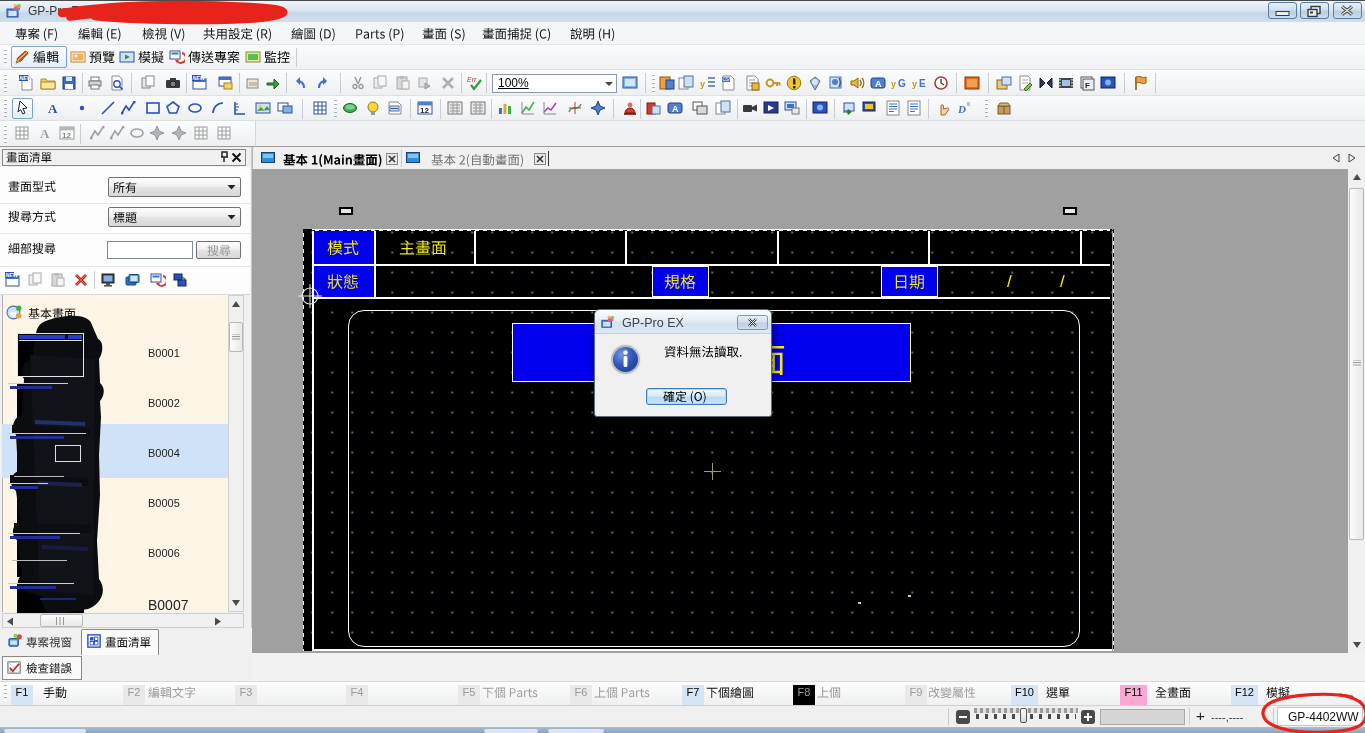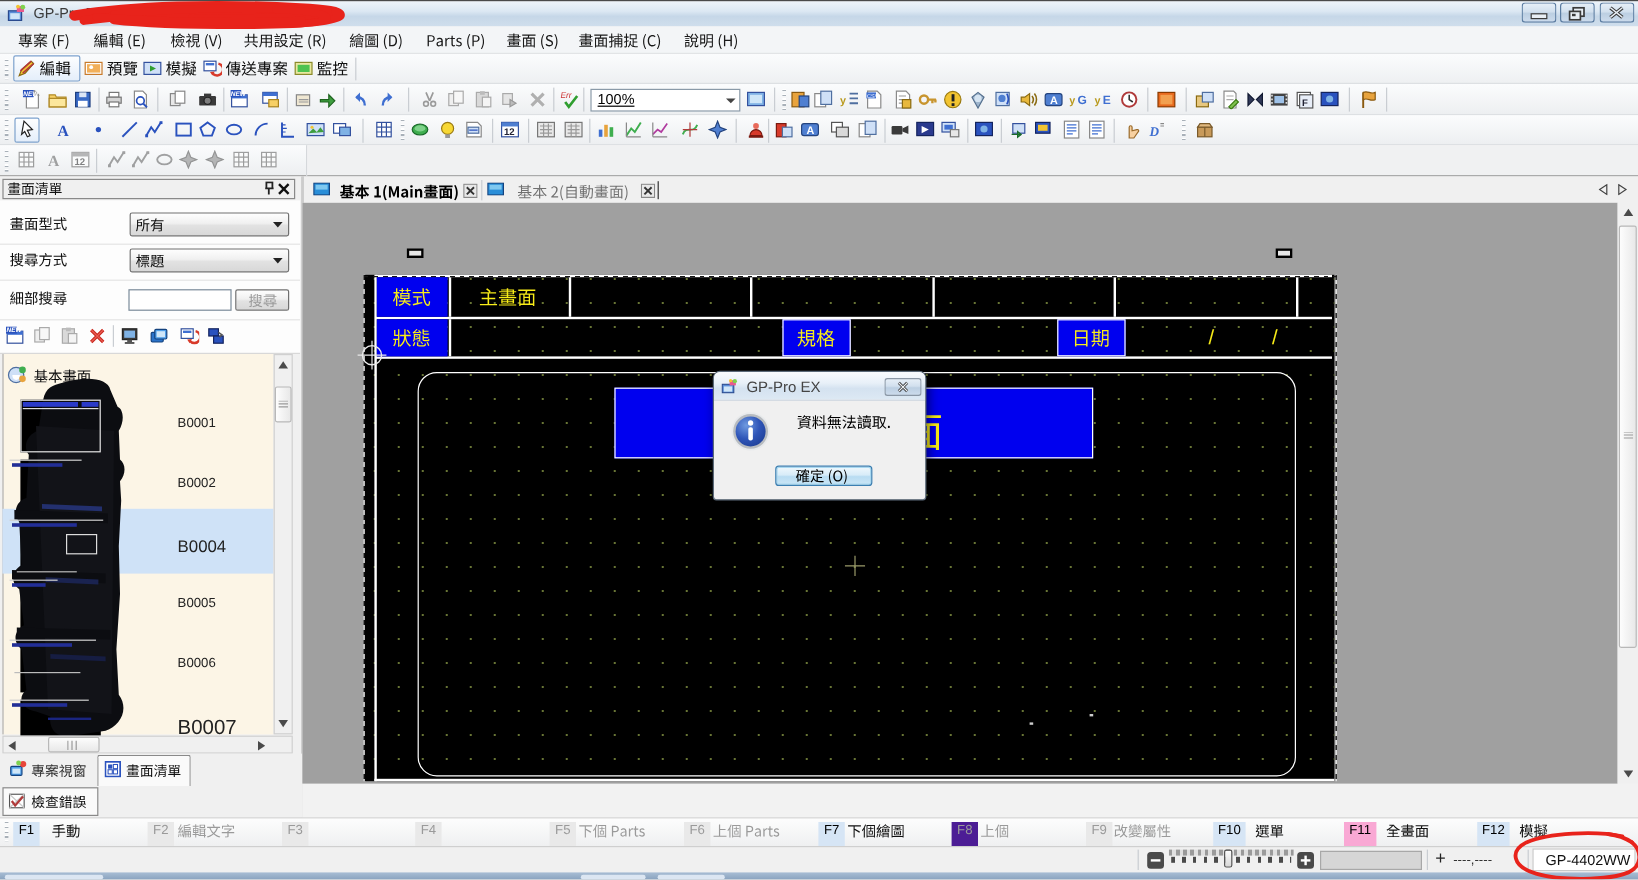--- a/index.html
+++ b/index.html
@@ -647,27 +647,27 @@
     </svg>
 <svg class="t" style="left:28.0px;top:307.0px;" width="50.0" height="13.7" viewBox="0 -11.0 50.0 13.7">
       <path d="M8.2 -10.1V-8.9H3.8V-10.1H2.9V-8.9H1.1V-8.2H2.9V-4.3H0.6V-3.5H3.2C2.5 -2.7 1.4 -1.9 0.4 -1.5C0.6 -1.4 0.9 -1.1 1 -0.8C2.2 -1.4 3.4 -2.4 4.2 -3.5H7.9C8.7 -2.5 9.9 -1.5 11 -1C11.1 -1.2 11.4 -1.5 11.6 -1.7C10.6 -2.1 9.6 -2.7 8.9 -3.5H11.5V-4.3H9.1V-8.2H10.9V-8.9H9.1V-10.1ZM3.8 -8.2H8.2V-7.4H3.8ZM5.5 -3.2V-2.1H3.1V-1.4H5.5V-0.1H1.5V0.6H10.6V-0.1H6.4V-1.4H9V-2.1H6.4V-3.2ZM3.8 -6.7H8.2V-5.8H3.8ZM3.8 -5.2H8.2V-4.3H3.8Z M17.5 -10.1V-7.5H12.8V-6.6H16.4C15.5 -4.6 14 -2.7 12.4 -1.7C12.7 -1.5 13 -1.2 13.1 -0.9C14.8 -2.1 16.4 -4.3 17.3 -6.6H17.5V-2.2H14.7V-1.3H17.5V1H18.5V-1.3H21.3V-2.2H18.5V-6.6H18.6C19.5 -4.3 21.1 -2.1 22.9 -1C23 -1.2 23.4 -1.6 23.6 -1.8C21.9 -2.7 20.4 -4.6 19.5 -6.6H23.2V-7.5H18.5V-10.1Z M24.6 -0V0.6H35.4V-0ZM26 -3.4V-0.6H34.1V-3.4ZM26.9 -1.8H29.5V-1.1H26.9ZM30.4 -1.8H33.2V-1.1H30.4ZM26.9 -2.9H29.5V-2.3H26.9ZM30.4 -2.9H33.2V-2.3H30.4ZM33.2 -7.6V-6.9H30.4V-7.6ZM29.5 -10.1V-9.3H25.9V-8.8H29.5V-8.2H24.6V-7.6H29.5V-6.9H25.8V-6.4H29.5V-5.8H25.5V-5.2H29.5V-4.6H24.6V-3.9H35.4V-4.6H30.4V-5.2H34.5V-5.8H30.4V-6.4H34.1V-7.6H35.4V-8.2H34.1V-9.3H30.4V-10.1ZM33.2 -8.2H30.4V-8.8H33.2Z M40.7 -4H43.2V-2.7H40.7ZM40.7 -4.7V-6.1H43.2V-4.7ZM40.7 -1.9H43.2V-0.5H40.7ZM36.7 -9.3V-8.4H41.3C41.2 -7.9 41.1 -7.4 41 -6.9H37.2V1H38.1V0.3H45.8V1H46.8V-6.9H41.9L42.4 -8.4H47.3V-9.3ZM38.1 -0.5V-6.1H39.8V-0.5ZM45.8 -0.5H44V-6.1H45.8Z" fill="#111"></path>
     </svg>
 <div class="abs" style="left:2px;top:424px;width:226px;height:54px;background:#cfe2f7"></div>
 <div class="abs" style="left:17px;top:333px;width:67px;height:44px;background:#000"></div>
 <div class="abs" style="left:148px;top:347px;font-size:11px;color:#222;white-space:nowrap;">B0001</div>
 <div class="abs" style="left:17px;top:383px;width:67px;height:44px;background:#000"></div>
 <div class="abs" style="left:148px;top:397px;font-size:11px;color:#222;white-space:nowrap;">B0002</div>
 <div class="abs" style="left:17px;top:433px;width:67px;height:44px;background:#000"></div>
-<div class="abs" style="left:148px;top:447px;font-size:14px;color:#222;white-space:nowrap;">B0004</div>
+<div class="abs" style="left:148px;top:447px;font-size:11px;color:#222;white-space:nowrap;">B0004</div>
 <div class="abs" style="left:17px;top:483px;width:67px;height:44px;background:#000"></div>
 <div class="abs" style="left:148px;top:497px;font-size:11px;color:#222;white-space:nowrap;">B0005</div>
 <div class="abs" style="left:17px;top:533px;width:67px;height:44px;background:#000"></div>
 <div class="abs" style="left:148px;top:547px;font-size:11px;color:#222;white-space:nowrap;">B0006</div>
 <div class="abs" style="left:17px;top:583px;width:67px;height:44px;background:#000"></div>
-<div class="abs" style="left:148px;top:597px;font-size:17px;color:#222;white-space:nowrap;">B0007</div>
+<div class="abs" style="left:148px;top:597px;font-size:14px;color:#222;white-space:nowrap;">B0007</div>
 <svg class="abs" style="left:0px;top:295px" width="228" height="330" viewBox="0 0 228 330">
 <path d="M52 24 C72 18 90 20 92 30 L98 44 C103 46 104 56 99 64 L100 88 C105 92 105 100 100 106 L101 122 L99 160 L100 200 L97 246 L99 284 C108 296 100 310 88 314 L62 318 C50 322 40 314 42 302 L30 298 C18 296 14 286 22 280 L18 246 C10 240 12 230 20 226 L16 196 C8 190 10 180 18 176 L16 140 C10 132 14 122 22 120 L24 84 C18 76 24 66 32 64 L36 38 C38 28 44 26 52 24 Z" fill="#0c0d11"></path>
 <path d="M30 60 L95 64 L93 300 L40 296 Z" fill="#121318"></path>
 <path d="M12 130 L90 133 L90 141 L12 138 Z" fill="#0c0d11"></path>
 <path d="M10 180 L88 183 L88 191 L10 188 Z" fill="#0c0d11"></path>
 <path d="M14 228 L92 230 L92 238 L14 236 Z" fill="#0c0d11"></path>
 <path d="M35 125 L85 127 L85 131 L35 129 Z" fill="#23306e"></path>
 <path d="M38 186 L82 188 L82 192 L38 190 Z" fill="#1a2350"></path>
 <path d="M42 250 L88 252 L88 256 L42 254 Z" fill="#161d42"></path>
 </svg>
@@ -893,21 +893,21 @@
       <path d="M0.7 -9.2V-8.3H5.3V0.9H6.2V-5.4C7.6 -4.7 9.2 -3.7 10.1 -3L10.7 -3.8C9.7 -4.5 7.8 -5.6 6.4 -6.3L6.2 -6.1V-8.3H11.4V-9.2Z M18.6 -4.1H20.7V-2.2H18.6ZM16.1 -9.4V0.9H16.9V0.2H22.3V0.9H23.1V-9.4ZM16.9 -0.6V-8.6H22.3V-0.6ZM17.9 -4.8V-1.6H21.4V-4.8H20V-6.1H21.9V-6.8H20V-8.2H19.2V-6.8H17.4V-6.1H19.2V-4.8ZM14.9 -10C14.3 -8.2 13.3 -6.4 12.2 -5.2C12.4 -5 12.6 -4.5 12.7 -4.3C13.1 -4.8 13.5 -5.3 13.8 -5.9V1H14.7V-7.4C15.1 -8.2 15.4 -9 15.7 -9.8Z M27.9 0H29V-3.5H30.5C32.4 -3.5 33.7 -4.4 33.7 -6.2C33.7 -8.1 32.4 -8.8 30.4 -8.8H27.9ZM29 -4.4V-7.9H30.3C31.8 -7.9 32.6 -7.5 32.6 -6.2C32.6 -5 31.9 -4.4 30.3 -4.4Z M36.9 0.2C37.7 0.2 38.4 -0.3 39 -0.8H39.1L39.2 0H40.1V-4C40.1 -5.6 39.4 -6.7 37.8 -6.7C36.8 -6.7 35.9 -6.2 35.3 -5.8L35.7 -5.1C36.2 -5.4 36.9 -5.8 37.6 -5.8C38.7 -5.8 39 -5 39 -4.1C36.2 -3.8 35 -3.1 35 -1.7C35 -0.5 35.8 0.2 36.9 0.2ZM37.2 -0.7C36.6 -0.7 36 -1 36 -1.8C36 -2.6 36.8 -3.1 39 -3.4V-1.6C38.4 -1 37.8 -0.7 37.2 -0.7Z M42.1 0H43.2V-4.2C43.7 -5.3 44.3 -5.7 44.9 -5.7C45.2 -5.7 45.3 -5.7 45.5 -5.6L45.7 -6.5C45.5 -6.6 45.3 -6.7 45 -6.7C44.3 -6.7 43.6 -6.2 43.2 -5.3H43.2L43 -6.5H42.1Z M48.8 0.2C49.2 0.2 49.7 0 50.1 -0.1L49.8 -0.9C49.6 -0.8 49.3 -0.7 49.1 -0.7C48.3 -0.7 48.1 -1.2 48.1 -2V-5.6H49.9V-6.5H48.1V-8.4H47.2L47.1 -6.5L46 -6.5V-5.6H47V-2C47 -0.7 47.5 0.2 48.8 0.2Z M53 0.2C54.6 0.2 55.4 -0.7 55.4 -1.8C55.4 -3 54.4 -3.4 53.4 -3.8C52.7 -4 52 -4.3 52 -4.9C52 -5.4 52.4 -5.8 53.2 -5.8C53.8 -5.8 54.3 -5.6 54.7 -5.3L55.2 -5.9C54.7 -6.3 54 -6.7 53.2 -6.7C51.8 -6.7 51 -5.9 51 -4.8C51 -3.7 51.9 -3.3 52.9 -3C53.6 -2.7 54.3 -2.4 54.3 -1.7C54.3 -1.2 53.9 -0.7 53.1 -0.7C52.3 -0.7 51.7 -1 51.1 -1.5L50.6 -0.7C51.2 -0.2 52.1 0.2 53 0.2Z" fill="#9a9a9a"></path>
     </svg>
 <div class="fbox" style="left:570px;top:685px;width:22px;background:#e9e9e9;color:#9a9a9a">F6</div>
 <svg class="t" style="left:594.0px;top:686.0px;" width="57.8" height="13.7" viewBox="0 -11.0 57.8 13.7">
       <path d="M5.1 -9.9V-0.5H0.6V0.4H11.4V-0.5H6.1V-5.3H10.6V-6.2H6.1V-9.9Z M18.6 -4.1H20.7V-2.2H18.6ZM16.1 -9.4V0.9H16.9V0.2H22.3V0.9H23.1V-9.4ZM16.9 -0.6V-8.6H22.3V-0.6ZM17.9 -4.8V-1.6H21.4V-4.8H20V-6.1H21.9V-6.8H20V-8.2H19.2V-6.8H17.4V-6.1H19.2V-4.8ZM14.9 -10C14.3 -8.2 13.3 -6.4 12.2 -5.2C12.4 -5 12.6 -4.5 12.7 -4.3C13.1 -4.8 13.5 -5.3 13.8 -5.9V1H14.7V-7.4C15.1 -8.2 15.4 -9 15.7 -9.8Z M27.9 0H29V-3.5H30.5C32.4 -3.5 33.7 -4.4 33.7 -6.2C33.7 -8.1 32.4 -8.8 30.4 -8.8H27.9ZM29 -4.4V-7.9H30.3C31.8 -7.9 32.6 -7.5 32.6 -6.2C32.6 -5 31.9 -4.4 30.3 -4.4Z M36.9 0.2C37.7 0.2 38.4 -0.3 39 -0.8H39.1L39.2 0H40.1V-4C40.1 -5.6 39.4 -6.7 37.8 -6.7C36.8 -6.7 35.9 -6.2 35.3 -5.8L35.7 -5.1C36.2 -5.4 36.9 -5.8 37.6 -5.8C38.7 -5.8 39 -5 39 -4.1C36.2 -3.8 35 -3.1 35 -1.7C35 -0.5 35.8 0.2 36.9 0.2ZM37.2 -0.7C36.6 -0.7 36 -1 36 -1.8C36 -2.6 36.8 -3.1 39 -3.4V-1.6C38.4 -1 37.8 -0.7 37.2 -0.7Z M42.1 0H43.2V-4.2C43.7 -5.3 44.3 -5.7 44.9 -5.7C45.2 -5.7 45.3 -5.7 45.5 -5.6L45.7 -6.5C45.5 -6.6 45.3 -6.7 45 -6.7C44.3 -6.7 43.6 -6.2 43.2 -5.3H43.2L43 -6.5H42.1Z M48.8 0.2C49.2 0.2 49.7 0 50.1 -0.1L49.8 -0.9C49.6 -0.8 49.3 -0.7 49.1 -0.7C48.3 -0.7 48.1 -1.2 48.1 -2V-5.6H49.9V-6.5H48.1V-8.4H47.2L47.1 -6.5L46 -6.5V-5.6H47V-2C47 -0.7 47.5 0.2 48.8 0.2Z M53 0.2C54.6 0.2 55.4 -0.7 55.4 -1.8C55.4 -3 54.4 -3.4 53.4 -3.8C52.7 -4 52 -4.3 52 -4.9C52 -5.4 52.4 -5.8 53.2 -5.8C53.8 -5.8 54.3 -5.6 54.7 -5.3L55.2 -5.9C54.7 -6.3 54 -6.7 53.2 -6.7C51.8 -6.7 51 -5.9 51 -4.8C51 -3.7 51.9 -3.3 52.9 -3C53.6 -2.7 54.3 -2.4 54.3 -1.7C54.3 -1.2 53.9 -0.7 53.1 -0.7C52.3 -0.7 51.7 -1 51.1 -1.5L50.6 -0.7C51.2 -0.2 52.1 0.2 53 0.2Z" fill="#9a9a9a"></path>
     </svg>
 <div class="fbox" style="left:682px;top:685px;width:22px;background:#d6e5f5;color:#000">F7</div>
 <svg class="t" style="left:706.0px;top:686.0px;" width="50.0" height="13.7" viewBox="0 -11.0 50.0 13.7">
       <path d="M0.7 -9.2V-8.3H5.3V0.9H6.2V-5.4C7.6 -4.7 9.2 -3.7 10.1 -3L10.7 -3.8C9.7 -4.5 7.8 -5.6 6.4 -6.3L6.2 -6.1V-8.3H11.4V-9.2Z M18.6 -4.1H20.7V-2.2H18.6ZM16.1 -9.4V0.9H16.9V0.2H22.3V0.9H23.1V-9.4ZM16.9 -0.6V-8.6H22.3V-0.6ZM17.9 -4.8V-1.6H21.4V-4.8H20V-6.1H21.9V-6.8H20V-8.2H19.2V-6.8H17.4V-6.1H19.2V-4.8ZM14.9 -10C14.3 -8.2 13.3 -6.4 12.2 -5.2C12.4 -5 12.6 -4.5 12.7 -4.3C13.1 -4.8 13.5 -5.3 13.8 -5.9V1H14.7V-7.4C15.1 -8.2 15.4 -9 15.7 -9.8Z M30.3 -7.7V-7.1H33.6V-7.7ZM29 -6.4V-3.4H35V-6.4ZM30.1 -5.4C30.3 -5 30.6 -4.6 30.6 -4.2L31.1 -4.5C31 -4.8 30.8 -5.2 30.6 -5.6ZM33.3 -5.6C33.2 -5.2 32.9 -4.7 32.7 -4.4L33.2 -4.2C33.3 -4.5 33.6 -4.9 33.8 -5.4ZM26.3 -2.3C26.4 -1.4 26.5 -0.2 26.6 0.6L27.2 0.5C27.2 -0.3 27 -1.5 26.9 -2.4ZM25 -2.4C24.9 -1.3 24.7 -0.2 24.4 0.6C24.6 0.7 25 0.8 25.1 0.9C25.4 0.1 25.6 -1.1 25.7 -2.2ZM27.4 -2.5C27.7 -1.7 28 -0.7 28.1 -0.1L28.7 -0.3C28.6 -0.9 28.3 -1.9 28 -2.7ZM30.2 -0.9H33.8V-0H30.2ZM30.2 -1.5V-2.2H33.8V-1.5ZM29.4 -2.9V1H30.2V0.6H33.8V0.9H34.6V-2.9ZM29.7 -5.8H31.6V-4H29.7ZM32.3 -5.8H34.2V-4H32.3ZM31.7 -10.2C31 -9.2 29.7 -8.2 28.4 -7.7L27.8 -8C27.6 -7.6 27.3 -7.1 27 -6.7L25.7 -6.5C26.4 -7.5 27 -8.6 27.6 -9.7L26.8 -10.1C26.3 -8.8 25.4 -7.4 25.1 -7.1C24.9 -6.7 24.6 -6.4 24.4 -6.4C24.5 -6.2 24.7 -5.8 24.7 -5.6C24.9 -5.7 25.2 -5.7 26.5 -5.9C26 -5.2 25.6 -4.7 25.4 -4.5C25 -4 24.8 -3.7 24.5 -3.7C24.6 -3.5 24.7 -3.1 24.8 -2.9C25 -3 25.4 -3.1 27.8 -3.4C27.9 -3.2 27.9 -2.9 27.9 -2.7L28.6 -2.9C28.5 -3.5 28.2 -4.6 27.9 -5.4L27.3 -5.3C27.4 -4.9 27.5 -4.5 27.6 -4.1L25.9 -3.9C26.8 -4.9 27.7 -6.1 28.4 -7.4C28.5 -7.2 28.7 -7.1 28.8 -6.9C29.8 -7.4 30.9 -8.2 31.8 -9.1C32.8 -8.2 33.9 -7.5 35.2 -7C35.3 -7.2 35.5 -7.5 35.7 -7.7C34.4 -8.1 33.2 -8.7 32.2 -9.6L32.5 -9.9Z M40.3 -7.7H43.6V-6.9H40.3ZM39.9 -4.2H44V-1.5H39.9ZM39.2 -4.8V-0.9H44.8V-4.8ZM41.3 -3.2H42.7V-2.5H41.3ZM40.7 -3.7V-2H43.3V-3.7ZM38.4 -5.8V-5.3H45.6V-5.8H42.3V-6.4H44.4V-8.3H39.6V-6.4H41.6V-5.8ZM37 -9.6V0.9H37.8V0.5H46.2V0.9H47V-9.6ZM37.8 -0.3V-8.8H46.2V-0.3Z" fill="#111"></path>
     </svg>
-<div class="fbox" style="left:793px;top:685px;width:22px;background:#4c1d95;color:#9a9a9a">F8</div>
+<div class="fbox" style="left:793px;top:685px;width:22px;background:#000000;color:#9a9a9a">F8</div>
 <svg class="t" style="left:817.0px;top:686.0px;" width="26.0" height="13.7" viewBox="0 -11.0 26.0 13.7">
       <path d="M5.1 -9.9V-0.5H0.6V0.4H11.4V-0.5H6.1V-5.3H10.6V-6.2H6.1V-9.9Z M18.6 -4.1H20.7V-2.2H18.6ZM16.1 -9.4V0.9H16.9V0.2H22.3V0.9H23.1V-9.4ZM16.9 -0.6V-8.6H22.3V-0.6ZM17.9 -4.8V-1.6H21.4V-4.8H20V-6.1H21.9V-6.8H20V-8.2H19.2V-6.8H17.4V-6.1H19.2V-4.8ZM14.9 -10C14.3 -8.2 13.3 -6.4 12.2 -5.2C12.4 -5 12.6 -4.5 12.7 -4.3C13.1 -4.8 13.5 -5.3 13.8 -5.9V1H14.7V-7.4C15.1 -8.2 15.4 -9 15.7 -9.8Z" fill="#9a9a9a"></path>
     </svg>
 <div class="fbox" style="left:905px;top:685px;width:22px;background:#e9e9e9;color:#9a9a9a">F9</div>
 <svg class="t" style="left:928.0px;top:686.0px;" width="50.0" height="13.7" viewBox="0 -11.0 50.0 13.7">
       <path d="M7.2 -7H9.7C9.4 -5.4 9.1 -4.1 8.5 -3C7.9 -4.1 7.5 -5.5 7.2 -6.9ZM0.9 -9.2V-8.4H4.3V-5.8H1.1V-1.2C1.1 -0.8 0.9 -0.6 0.7 -0.6C0.9 -0.3 1 0.1 1.1 0.4C1.3 0.2 1.8 -0.1 5.3 -1.4C5.2 -1.6 5.2 -2 5.2 -2.3L2 -1.1V-4.9H5.1L5.1 -4.8C5.3 -4.7 5.6 -4.4 5.8 -4.2C6.1 -4.6 6.4 -5.1 6.6 -5.6C7 -4.3 7.4 -3.2 7.9 -2.2C7.2 -1.2 6.3 -0.4 5 0.2C5.2 0.4 5.4 0.8 5.5 1C6.8 0.4 7.7 -0.4 8.5 -1.3C9.1 -0.4 10 0.4 11 0.9C11.1 0.7 11.4 0.3 11.6 0.1C10.5 -0.3 9.7 -1.1 9 -2.1C9.8 -3.4 10.3 -5 10.6 -7H11.4V-7.9H7.5C7.7 -8.5 7.9 -9.2 8 -9.9L7.2 -10.1C6.8 -8.1 6.1 -6.2 5.2 -5V-9.2Z M16.4 -8V-7.4H19.6V-8ZM16.4 -6.9V-6.3H19.6V-6.9ZM17 -5.2H18.9V-4.1H17ZM16.4 -5.7V-3.5H19.5V-5.7ZM14 -5.1C14.1 -4.5 14.2 -3.8 14.2 -3.4L14.8 -3.5C14.8 -3.9 14.7 -4.6 14.5 -5.2ZM12.9 -5.2C12.8 -4.5 12.7 -3.9 12.5 -3.4C12.7 -3.3 13 -3.1 13.1 -3C13.3 -3.6 13.4 -4.4 13.5 -5.1ZM15.1 -5.1C15.2 -4.7 15.4 -4 15.5 -3.6L16 -3.8C15.9 -4.2 15.8 -4.8 15.6 -5.3ZM21.3 -5.1C21.4 -4.6 21.5 -3.9 21.5 -3.4L22.1 -3.5C22.1 -4 21.9 -4.7 21.8 -5.2ZM20.2 -5.2C20.1 -4.7 20 -4 19.8 -3.5C20 -3.5 20.3 -3.3 20.4 -3.2C20.5 -3.7 20.7 -4.5 20.8 -5.1ZM22.4 -5.3C22.6 -4.7 22.8 -4 22.8 -3.5L23.4 -3.6C23.3 -4.1 23.1 -4.8 22.9 -5.4ZM17.3 -9.9C17.4 -9.6 17.6 -9.3 17.7 -9.1H16.1V-8.5H19.8V-9.1H18.5C18.4 -9.4 18.2 -9.8 18 -10.1ZM12.9 -5.4C13 -5.5 13.4 -5.6 15.5 -5.9L15.6 -5.4L16.2 -5.6C16.1 -6 15.8 -6.7 15.5 -7.3L15 -7.1C15.1 -6.9 15.2 -6.7 15.3 -6.4L13.9 -6.2C14.6 -6.9 15.3 -7.8 16 -8.7L15.3 -9C15.1 -8.7 14.9 -8.4 14.7 -8.1L13.7 -8C14.1 -8.5 14.5 -9.2 14.9 -9.9L14.2 -10.1C13.9 -9.3 13.3 -8.5 13.1 -8.3C12.9 -8.1 12.8 -8 12.6 -7.9C12.7 -7.8 12.8 -7.4 12.9 -7.3C13 -7.3 13.2 -7.4 14.2 -7.5C13.8 -7 13.5 -6.7 13.4 -6.6C13.1 -6.3 12.9 -6.1 12.6 -6.1C12.7 -5.9 12.8 -5.6 12.9 -5.4ZM20.1 -5.5C20.3 -5.6 20.6 -5.7 22.7 -6C22.8 -5.8 22.8 -5.6 22.8 -5.4L23.4 -5.6C23.4 -6 23.1 -6.8 22.8 -7.4L22.3 -7.2C22.4 -7 22.5 -6.7 22.6 -6.5L21.1 -6.3C21.8 -7 22.5 -7.8 23.1 -8.7L22.5 -9C22.3 -8.7 22.1 -8.4 21.8 -8.1L20.9 -8C21.3 -8.5 21.7 -9.2 22.1 -9.9L21.4 -10.1C21.1 -9.3 20.5 -8.5 20.3 -8.3C20.1 -8.1 20 -8 19.8 -8C19.9 -7.8 20 -7.5 20.1 -7.3C20.2 -7.4 20.4 -7.4 21.4 -7.5C21 -7.1 20.7 -6.8 20.6 -6.6C20.3 -6.4 20.1 -6.2 19.9 -6.1C20 -6 20.1 -5.7 20.1 -5.5ZM20.4 -2.1C19.8 -1.6 19 -1.2 18.1 -0.8C17.1 -1.2 16.3 -1.6 15.6 -2.1ZM15.8 -3.6C15.2 -2.6 13.9 -1.8 12.6 -1.3C12.8 -1.1 13.1 -0.8 13.2 -0.6C13.8 -0.9 14.4 -1.3 15 -1.7C15.6 -1.2 16.3 -0.8 17.1 -0.5C15.7 -0.1 14.1 0.1 12.4 0.3C12.6 0.5 12.8 0.8 12.9 1C14.7 0.8 16.6 0.5 18.1 -0.1C19.7 0.5 21.4 0.8 23.1 1C23.2 0.8 23.4 0.4 23.6 0.3C22.1 0.1 20.5 -0.1 19.2 -0.5C20.1 -0.9 20.9 -1.4 21.5 -2.1H23.1V-2.8H16.2C16.3 -3 16.5 -3.2 16.6 -3.4Z M30.4 -7.3V-5.6H31.2V-7.3ZM32.3 -4.9H33.9V-4.2H32.3ZM30 -4.9H31.6V-4.2H30ZM27.8 -4.9H29.3V-4.2H27.8ZM27.1 -6 27.3 -5.4C28 -5.6 29 -5.8 29.9 -6V-6.5C28.9 -6.3 27.8 -6.1 27.1 -6ZM34 -7.5C33.5 -7.4 32.6 -7.1 32 -7L32.2 -6.6C32.8 -6.6 33.7 -6.8 34.3 -7ZM31.8 -6C32.6 -5.9 33.6 -5.6 34.1 -5.4L34.3 -5.9C33.8 -6.1 32.8 -6.3 32 -6.4ZM27.3 -6.9C28.1 -6.9 28.9 -6.6 29.4 -6.5L29.6 -7C29.1 -7.2 28.3 -7.3 27.5 -7.4ZM26.5 -9H33.9V-8.2H26.5ZM25.6 -9.6V-6.1C25.6 -4.1 25.5 -1.4 24.5 0.5C24.7 0.6 25.1 0.8 25.2 0.9C26.3 -1.1 26.5 -4 26.5 -6.1V-7.5H34.8V-9.6ZM29.9 -2.7V-2.3H28C28.1 -2.4 28.3 -2.6 28.5 -2.7ZM30.6 -2.7H34.1C34 -0.8 33.9 -0.1 33.7 0.1C33.7 0.2 33.6 0.2 33.4 0.2H33.2L33.2 0.2C33 -0.1 32.6 -0.5 32.3 -0.8H32.9V-2.3H30.6ZM28.2 -1.8H29.9V-1.3H28.2ZM30.6 -1.8H32.2V-1.3H30.6ZM26.9 -0.1 26.9 0.6C28.4 0.5 30.4 0.3 32.4 0.1C32.5 0.3 32.6 0.4 32.7 0.5L32.7 0.4C32.8 0.6 32.8 0.7 32.8 0.9C33.2 0.9 33.6 0.9 33.8 0.8C34.1 0.8 34.3 0.8 34.5 0.6C34.7 0.2 34.8 -0.6 35 -3C35 -3.1 35 -3.3 35 -3.3H29C29.1 -3.5 29.2 -3.6 29.3 -3.8H34.6V-5.4H27V-3.8H28.4C27.9 -3.2 27.2 -2.5 26.3 -2.1C26.5 -2 26.7 -1.7 26.9 -1.5C27.1 -1.7 27.3 -1.8 27.6 -2V-0.8H29.9V-0.3ZM31.6 -0.6 31.9 -0.4 30.6 -0.3V-0.8H31.9Z M38.1 -10.1V0.9H39V-10.1ZM37 -7.8C36.9 -6.8 36.7 -5.5 36.3 -4.7L37 -4.5C37.4 -5.3 37.6 -6.7 37.6 -7.7ZM39 -7.9C39.4 -7.2 39.8 -6.3 39.9 -5.8L40.5 -6.1C40.4 -6.6 40 -7.5 39.7 -8.1ZM40 -0.3V0.5H47.4V-0.3H44.4V-3.3H46.8V-4.2H44.4V-6.7H47.1V-7.5H44.4V-10H43.5V-7.5H42C42.1 -8.1 42.3 -8.8 42.4 -9.4L41.5 -9.5C41.2 -7.9 40.8 -6.3 40.1 -5.2C40.3 -5.1 40.7 -4.9 40.9 -4.8C41.2 -5.3 41.4 -6 41.7 -6.7H43.5V-4.2H40.9V-3.3H43.5V-0.3Z" fill="#9a9a9a"></path>
     </svg>
 <div class="fbox" style="left:1011px;top:685px;width:27px;background:#d6e5f5;color:#000">F10</div>
 <svg class="t" style="left:1046.0px;top:686.0px;" width="26.0" height="13.7" viewBox="0 -11.0 26.0 13.7">
       <path d="M8.1 -1.9C9 -1.5 9.9 -1 10.4 -0.5L11.2 -0.9C10.6 -1.4 9.6 -1.9 8.7 -2.4ZM6.1 -2.4C5.5 -1.8 4.6 -1.4 3.8 -1C4 -0.9 4.3 -0.6 4.5 -0.5C5.3 -0.9 6.3 -1.5 6.9 -2.1ZM0.8 -9.6C1.3 -9 2 -8.2 2.3 -7.7L3 -8.2C2.7 -8.7 2 -9.4 1.5 -10ZM8.4 -5.8V-5H6.5V-5.8H5.7V-5H4V-4.3H5.7V-3.1H3.5V-2.4H11.4V-3.1H9.2V-4.3H11V-5H9.2V-5.8ZM6.5 -4.3H8.4V-3.1H6.5ZM3.9 -5.7C4.2 -5.9 4.5 -5.9 7.2 -6.4C7.2 -6.6 7.2 -6.9 7.3 -7L4.7 -6.6V-7.6H7.1V-9.6H3.9V-7.1C3.9 -6.7 3.8 -6.5 3.6 -6.5C3.7 -6.3 3.9 -5.9 3.9 -5.7ZM4.7 -9H6.4V-8.2H4.7ZM7.8 -9.6V-7.2C7.8 -6.3 8 -6 8.8 -6C9 -6 10.2 -6 10.5 -6C10.8 -6 11.1 -6.1 11.3 -6.1C11.3 -6.3 11.3 -6.6 11.2 -6.8C11.1 -6.7 10.7 -6.7 10.5 -6.7C10.2 -6.7 9.1 -6.7 8.8 -6.7C8.6 -6.7 8.5 -6.8 8.5 -7.1V-7.6H11V-9.6ZM8.5 -9H10.2V-8.2H8.5ZM0.8 -3.4C0.9 -3.5 1.2 -3.6 1.5 -3.6H2.5C2.2 -1.7 1.4 -0.4 0.3 0.4C0.5 0.5 0.8 0.8 1 1C1.5 0.6 2 -0 2.4 -0.8C3.4 0.5 4.9 0.8 7.4 0.8C8.7 0.8 10.2 0.8 11.4 0.7C11.4 0.4 11.5 0 11.7 -0.2C10.4 -0.1 8.7 -0 7.4 -0C5.1 -0 3.6 -0.2 2.8 -1.6C3.1 -2.3 3.3 -3.2 3.4 -4.2L3 -4.3L2.8 -4.3H1.7C2.2 -5.1 3 -6.4 3.4 -7.1L2.8 -7.4L2.6 -7.3H0.6V-6.5H2.2C1.8 -5.8 1.2 -4.8 1 -4.6C0.8 -4.3 0.6 -4.3 0.4 -4.2C0.5 -4 0.7 -3.6 0.8 -3.4Z M14.4 -9H16.7V-7.9H14.4ZM13.6 -9.6V-7.3H17.5V-9.6ZM19.3 -9H21.7V-7.9H19.3ZM18.5 -9.6V-7.3H22.5V-9.6ZM14.8 -4.2H17.5V-3.2H14.8ZM18.4 -4.2H21.3V-3.2H18.4ZM14.8 -5.9H17.5V-4.9H14.8ZM18.4 -5.9H21.3V-4.9H18.4ZM12.7 -1.5V-0.7H17.5V1H18.4V-0.7H23.3V-1.5H18.4V-2.4H22.2V-6.7H13.9V-2.4H17.5V-1.5Z" fill="#111"></path>

